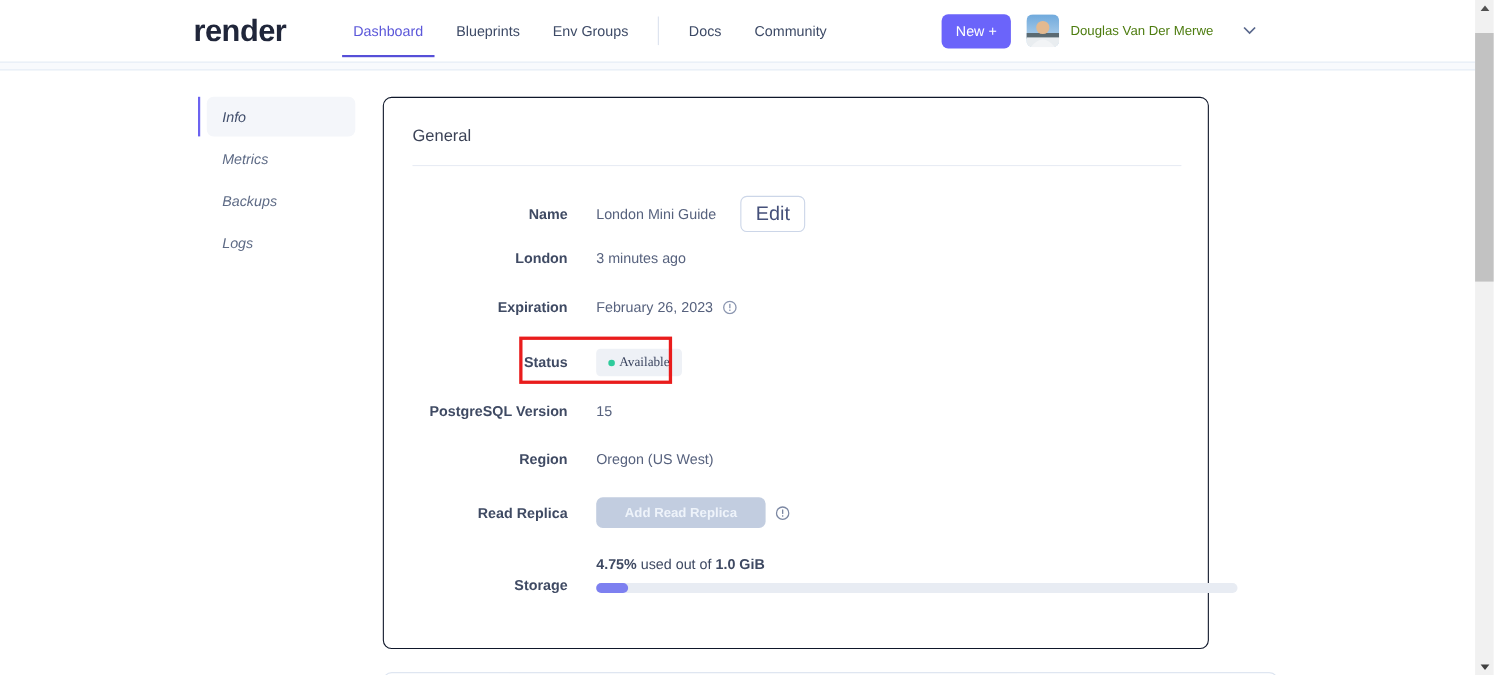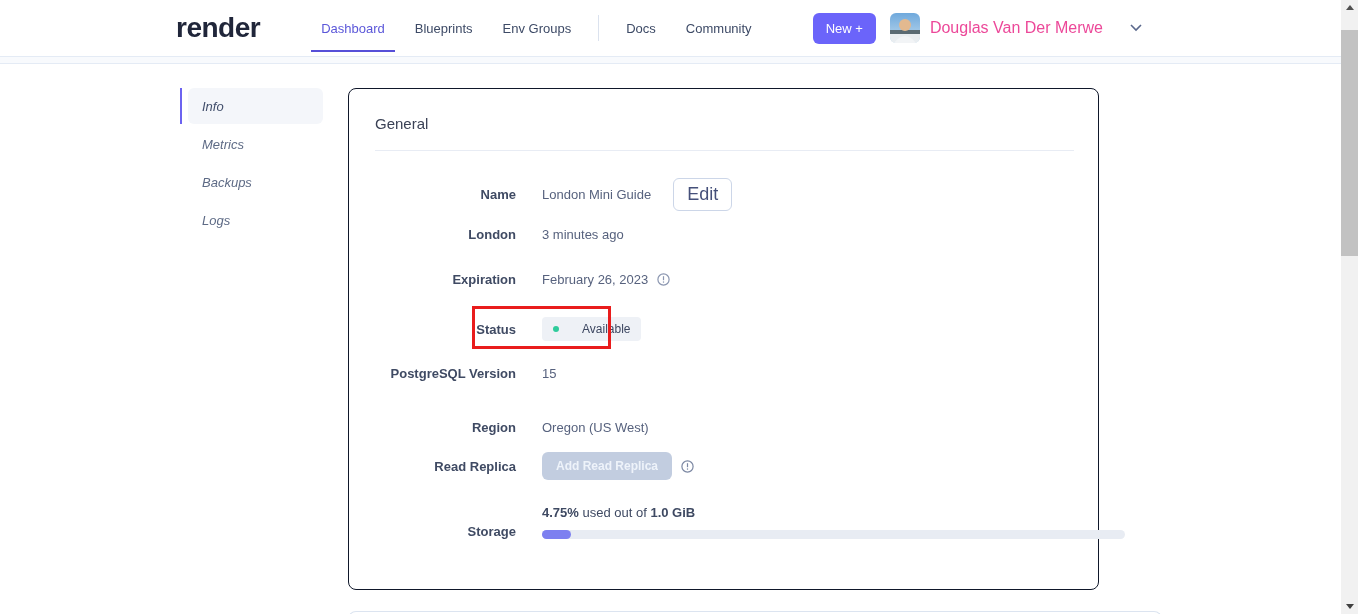--- a/index.html
+++ b/index.html
@@ -13,21 +13,21 @@
   .logo { margin-left:176px; font-size:28px; font-weight:bold; color:#20263a; letter-spacing:-0.5px; cursor:pointer; }
   .nav { display:flex; align-items:center; margin-left:46px; height:56px; }
   .nav-item { font-size:13px; color:#3d4a66; padding:0 15px; height:56px; display:flex; align-items:center; cursor:pointer; position:relative; }
   .nav-item.active { color:#5b57d9; }
   .nav-item.active::after { content:""; position:absolute; left:5px; right:5px; bottom:4px; height:2px; background:#564fd8; }
   .nav-divider { width:1px; height:26px; background:#dbe2ee; margin:0 12px; }
   .header-right { position:absolute; right:198px; top:0; height:56px; display:flex; align-items:center; }
   .new-btn { background:#6b64fa; color:#fff; font-size:13px; border:none; border-radius:6px;
     padding:8px 13px; cursor:pointer; display:flex; align-items:center; gap:6px; }
   .avatar { width:30px; height:30px; border-radius:6px; overflow:hidden; margin-left:14px; cursor:pointer; flex:none; }
-  .user-name { font-size:16px; color:#ec4899; margin-left:10px; cursor:pointer; white-space:nowrap; }
+  .user-name { font-size:12px; color:#4d7c0f; margin-left:10px; cursor:pointer; white-space:nowrap; }
   .chevron { margin-left:26px; cursor:pointer; display:flex; }
 
   
   .sub-strip { position:absolute; left:0; top:56px; width:1341px; height:8px;
     background:#f8fafd; border-top:1px solid #e4ebf5; border-bottom:1px solid #e4ebf5; }
 
   
   .sidebar { position:absolute; left:180px; top:88px; width:143px;font-style:italic; }
   .sidebar-activebar { position:absolute; left:0; top:0; width:2px; height:36px; background:#6c63f0; }
   .side-item { margin-left:8px; width:135px; height:36px; display:flex; align-items:center;
@@ -40,25 +40,25 @@
   .card-title { position:absolute; left:26px; top:26px; font-size:15px; color:#3b4256; }
   .card-divider { position:absolute; left:26px; right:24px; top:61px; height:1px; background:#e8ecf4; }
 
   .row { position:absolute; left:0; right:24px; display:flex; align-items:center; }
   .row .label { width:167px; text-align:right; font-size:13px; font-weight:bold; color:#3f4a63; flex:none; }
   .row .value { margin-left:26px; font-size:13px; color:#57627e; display:flex; align-items:center; }
 
   .edit-btn { margin-left:22px; background:#fff; border:1px solid #ccd6e8; border-radius:6px;
     padding:5px 13px; font-size:18px; color:#45507a; cursor:pointer; font-family:inherit; }
 
-  .status-badge { display:inline-flex; align-items:center; gap:23px; background:#eef1f6;
-    border-radius:4px; padding:5px 11px; font-size:12px; color:#3c4660; }
+  .status-badge { display:inline-flex; align-items:center; gap:4px; background:#eef1f6;
+    border-radius:4px; padding:5px 11px; font-size:12px; color:#3c4660;font-family:Liberation Serif, serif; }
   .status-dot { width:6px; height:6px; border-radius:50%; background:#2ecb9b; }
 
-  .replica-btn { background:#c2cde0; border:none; border-radius:6px; padding:7px 14px;
+  .replica-btn { background:#c2cde0; border:none; border-radius:6px; padding:7px 26px;
     font-size:12px; font-weight:bold; color:#eef3fa; cursor:not-allowed; font-family:inherit; }
   .info-icon { margin-left:9px; display:flex; cursor:pointer; }
 
   .storage-row { position:absolute; left:0; right:24px; top:416px; display:flex; }
   .storage-label { width:167px; text-align:right; font-size:13px; font-weight:bold; color:#3f4a63; flex:none; margin-top:19px; }
   .storage-body { margin-left:26px; flex:1; }
   .storage-text { font-size:13px; color:#3e4962; }
   .storage-text .b { font-weight:bold; }
   .progress-track { margin-top:10px; width:583px; height:9px; border-radius:5px; background:#e8ecf3; }
   .progress-fill { height:9px; border-radius:5px; background:#7d80f0; }
@@ -165,21 +165,21 @@
           <span>Available</span>
         </span>
       </div>
     </div>
 
     <div class="row" style="top:277px;">
       <div class="label">PostgreSQL Version</div>
       <div class="value">15</div>
     </div>
 
-    <div class="row" style="top:331px;">
+    <div class="row" style="top:321px;">
       <div class="label">Region</div>
       <div class="value">Oregon (US West)</div>
     </div>
 
     <div class="row" style="top:363px;">
       <div class="label">Read Replica</div>
       <div class="value">
         <button class="replica-btn" disabled="">Add Read Replica</button>
         <span class="info-icon">
           <svg width="13" height="13" viewBox="0 0 13 13">

